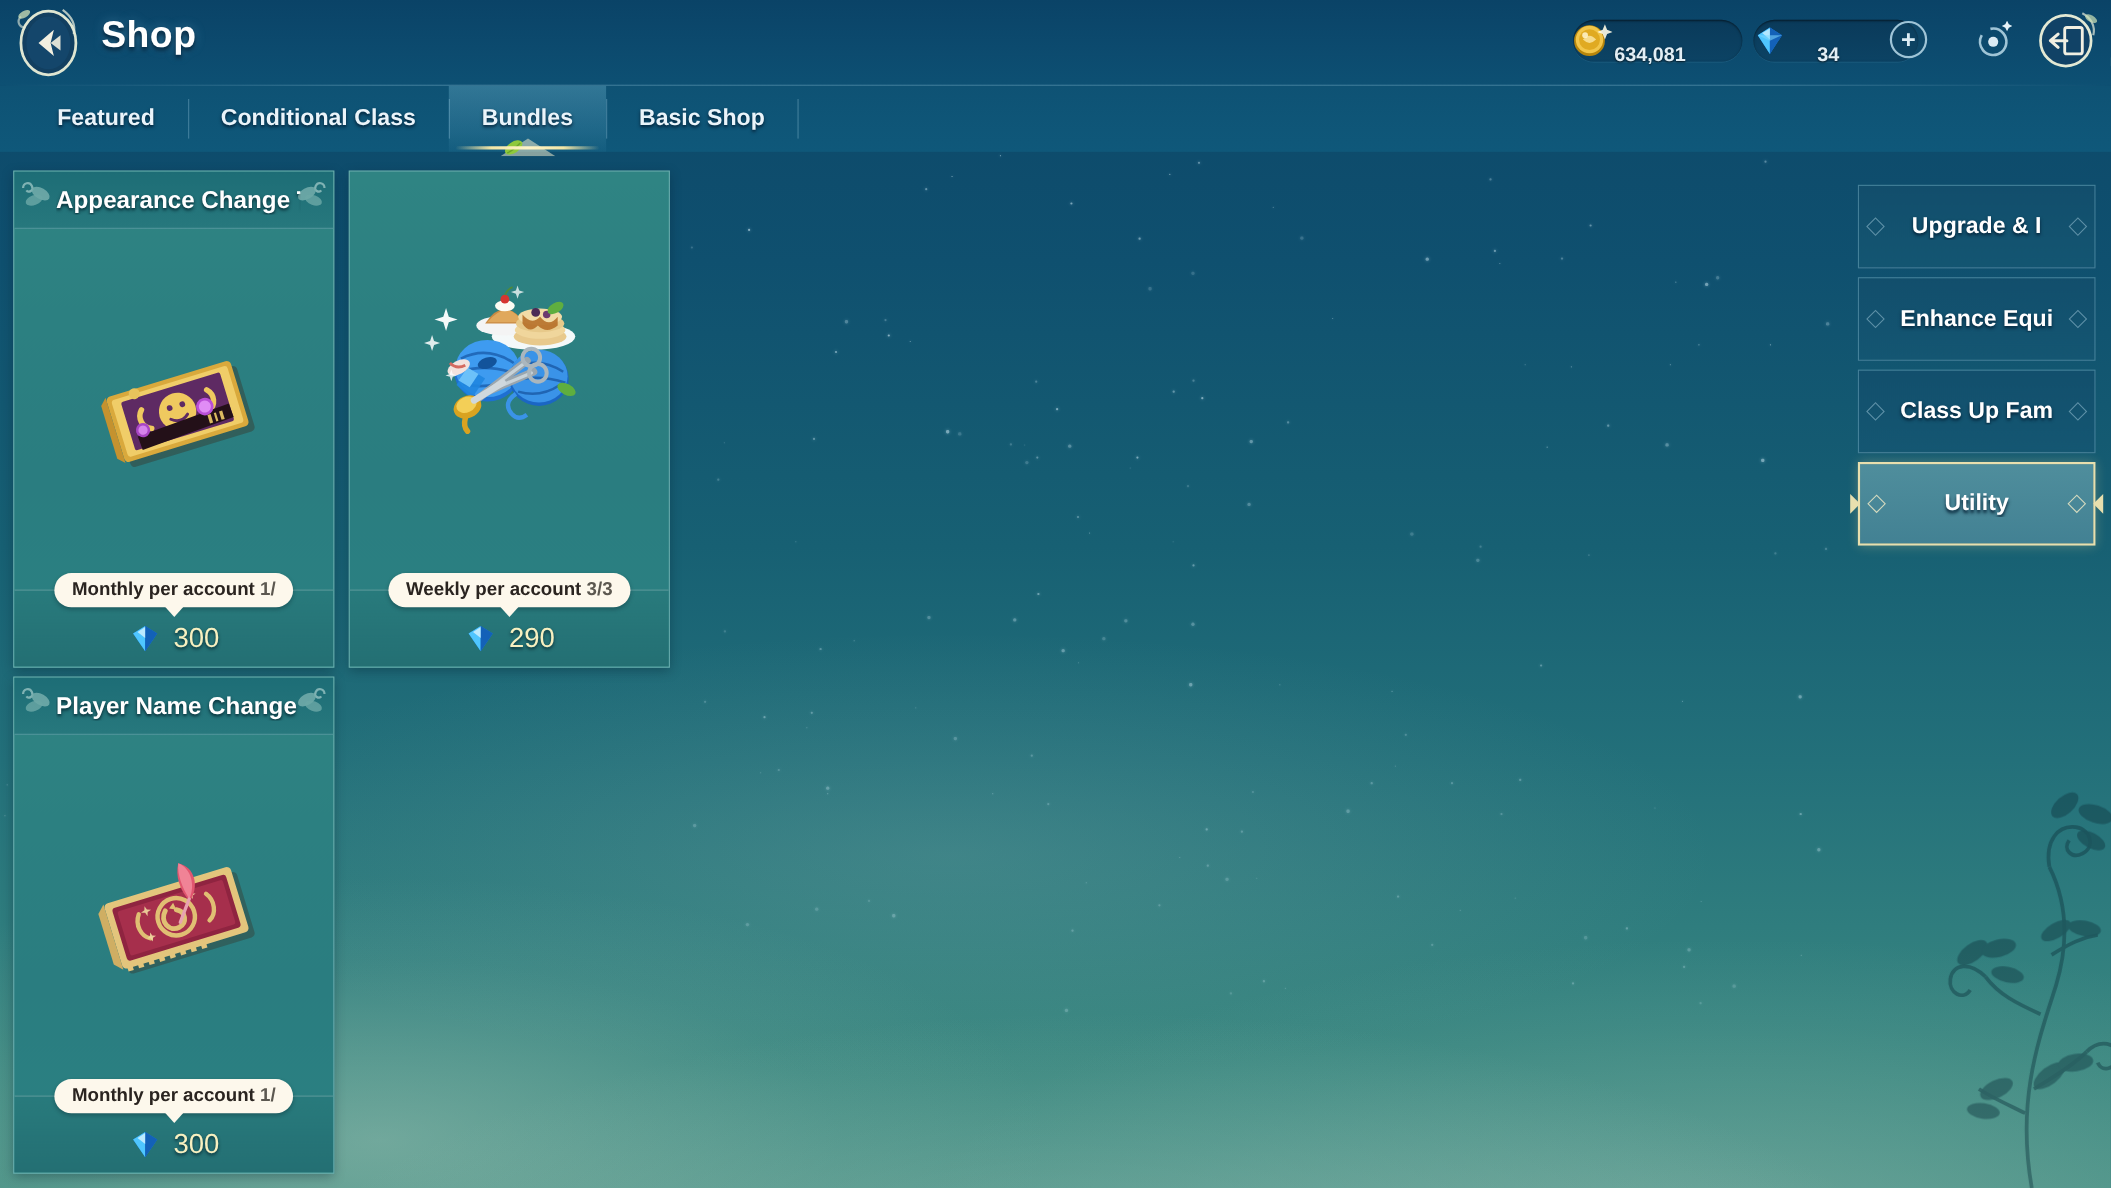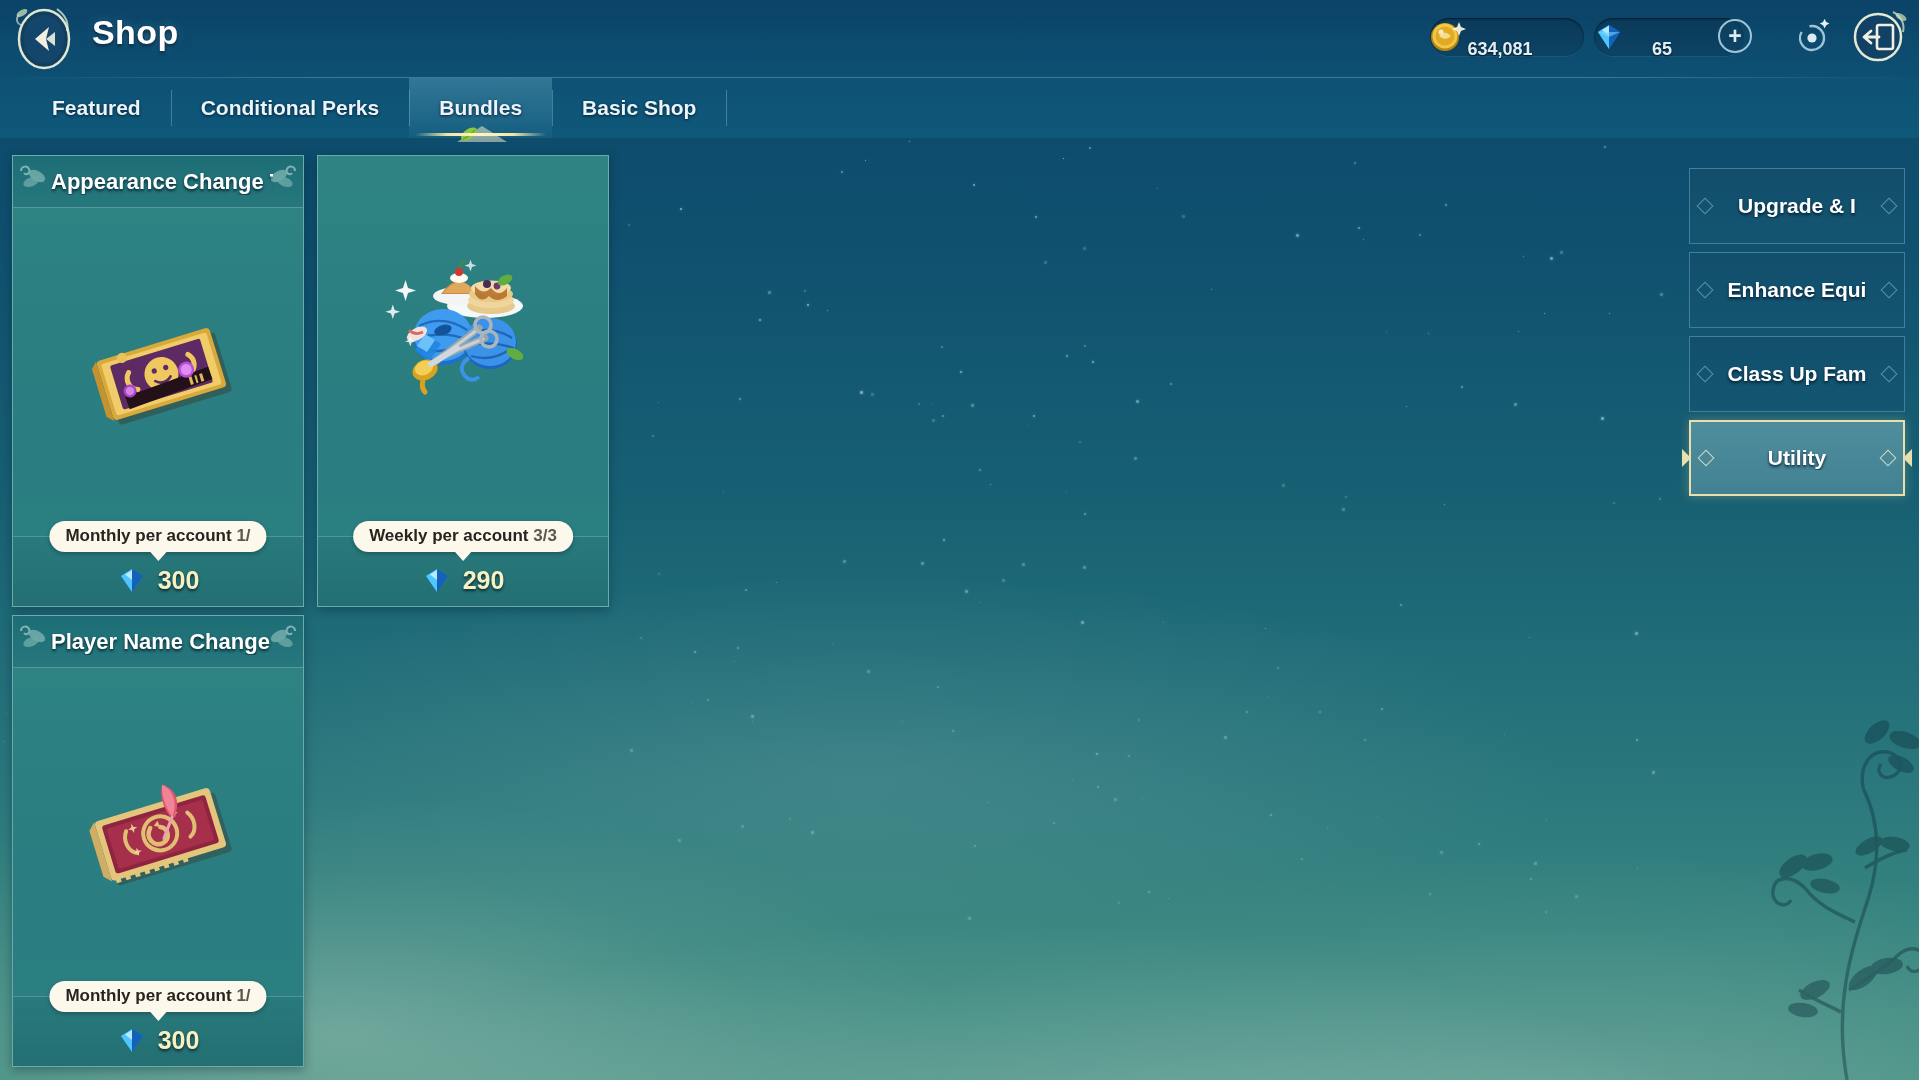--- a/index.html
+++ b/index.html
@@ -168,21 +168,21 @@
     content:""; position:absolute; left:50%; margin-left:-9px; bottom:-9px;
     width:0; height:0; border-left:9px solid transparent; border-right:9px solid transparent;
     border-top:10px solid #fdf8ec;
   }
   .price-row {
     position:absolute; left:0; right:0; bottom:11px;
     display:flex; align-items:center; justify-content:center; gap:11px;
   }
   .price-gem { width:30px; height:30px; }
   .price-val {
-    font-size:25px; font-weight:bold; color:#f7f0c0;
+    font-size:25px; font-weight:normal; color:#f7f0c0;
     text-shadow:0 2px 3px rgba(0,25,35,.8);
   }
 
   
   #rail { position:absolute; right:14px; top:168px; width:216px; z-index:12; }
   .rail-item {
     position:relative; height:76px; margin-bottom:8px;
     background:linear-gradient(180deg,rgba(18,78,108,.88),rgba(20,86,114,.88));
     border:1px solid rgba(140,195,215,.40);
     display:flex; align-items:center; justify-content:center;
@@ -441,21 +441,21 @@
   </div>
 
   <div id="gem-pill" class="cur-pill">
     <svg class="cur-ico" viewBox="0 0 42 42">
       <path d="M10 16 L21 9 L32 16 L21 33 Z" fill="#1b7fd8"></path>
       <path d="M10 16 L21 9 L21 33 Z" fill="#4fc6ff"></path>
       <path d="M21 9 L32 16 L21 33 Z" fill="#1361b8"></path>
       <path d="M14 14 L21 10 L21 20 Z" fill="#bdeaff" opacity=".9"></path>
       <path d="M10 16 L32 16 L21 21 Z" fill="#7fd9ff" opacity=".55"></path>
     </svg>
-    <span class="cur-val">65</span>
+    <span class="cur-val">34</span>
     <div id="gem-plus">+</div>
   </div>
 
   <div id="target-btn">
     <svg viewBox="0 0 36 36" width="36" height="36">
       <circle cx="17" cy="19" r="12" fill="none" stroke="#9fc4d6" stroke-width="2.4" stroke-dasharray="52 10" transform="rotate(-40 17 19)"></circle>
       <circle cx="17" cy="19" r="4.6" fill="#dbeaf3"></circle>
       <path d="M28 3 l1.6 -3.2 l1.6 3.2 l3.2 1.6 l-3.2 1.6 l-1.6 3.2 l-1.6 -3.2 l-3.2 -1.6 z" fill="#e6f2f8"></path>
     </svg>
   </div>
@@ -470,21 +470,21 @@
     </svg>
   </div>
 </div>
 
 <div id="tabbar">
   <div id="tabs">
     <div class="tab">
       <span>Featured</span>
     </div>
     <div class="tab">
-      <span>Conditional Perks</span>
+      <span>Conditional Class</span>
     </div>
     <div class="tab active">
       <span>Bundles</span>
       <svg class="tab-leaf" viewBox="0 0 70 22">
         <path d="M10 22 L35 6 L60 22 Z" fill="#fdf6d2" opacity=".5"></path>
         <ellipse cx="22" cy="14" rx="9" ry="5" fill="#8ec83c" transform="rotate(-35 22 14)"></ellipse>
         <path d="M28 10 C24 14 20 18 16 19" fill="none" stroke="#6ba52c" stroke-width="1.3"></path>
       </svg>
     </div>
     <div class="tab">

